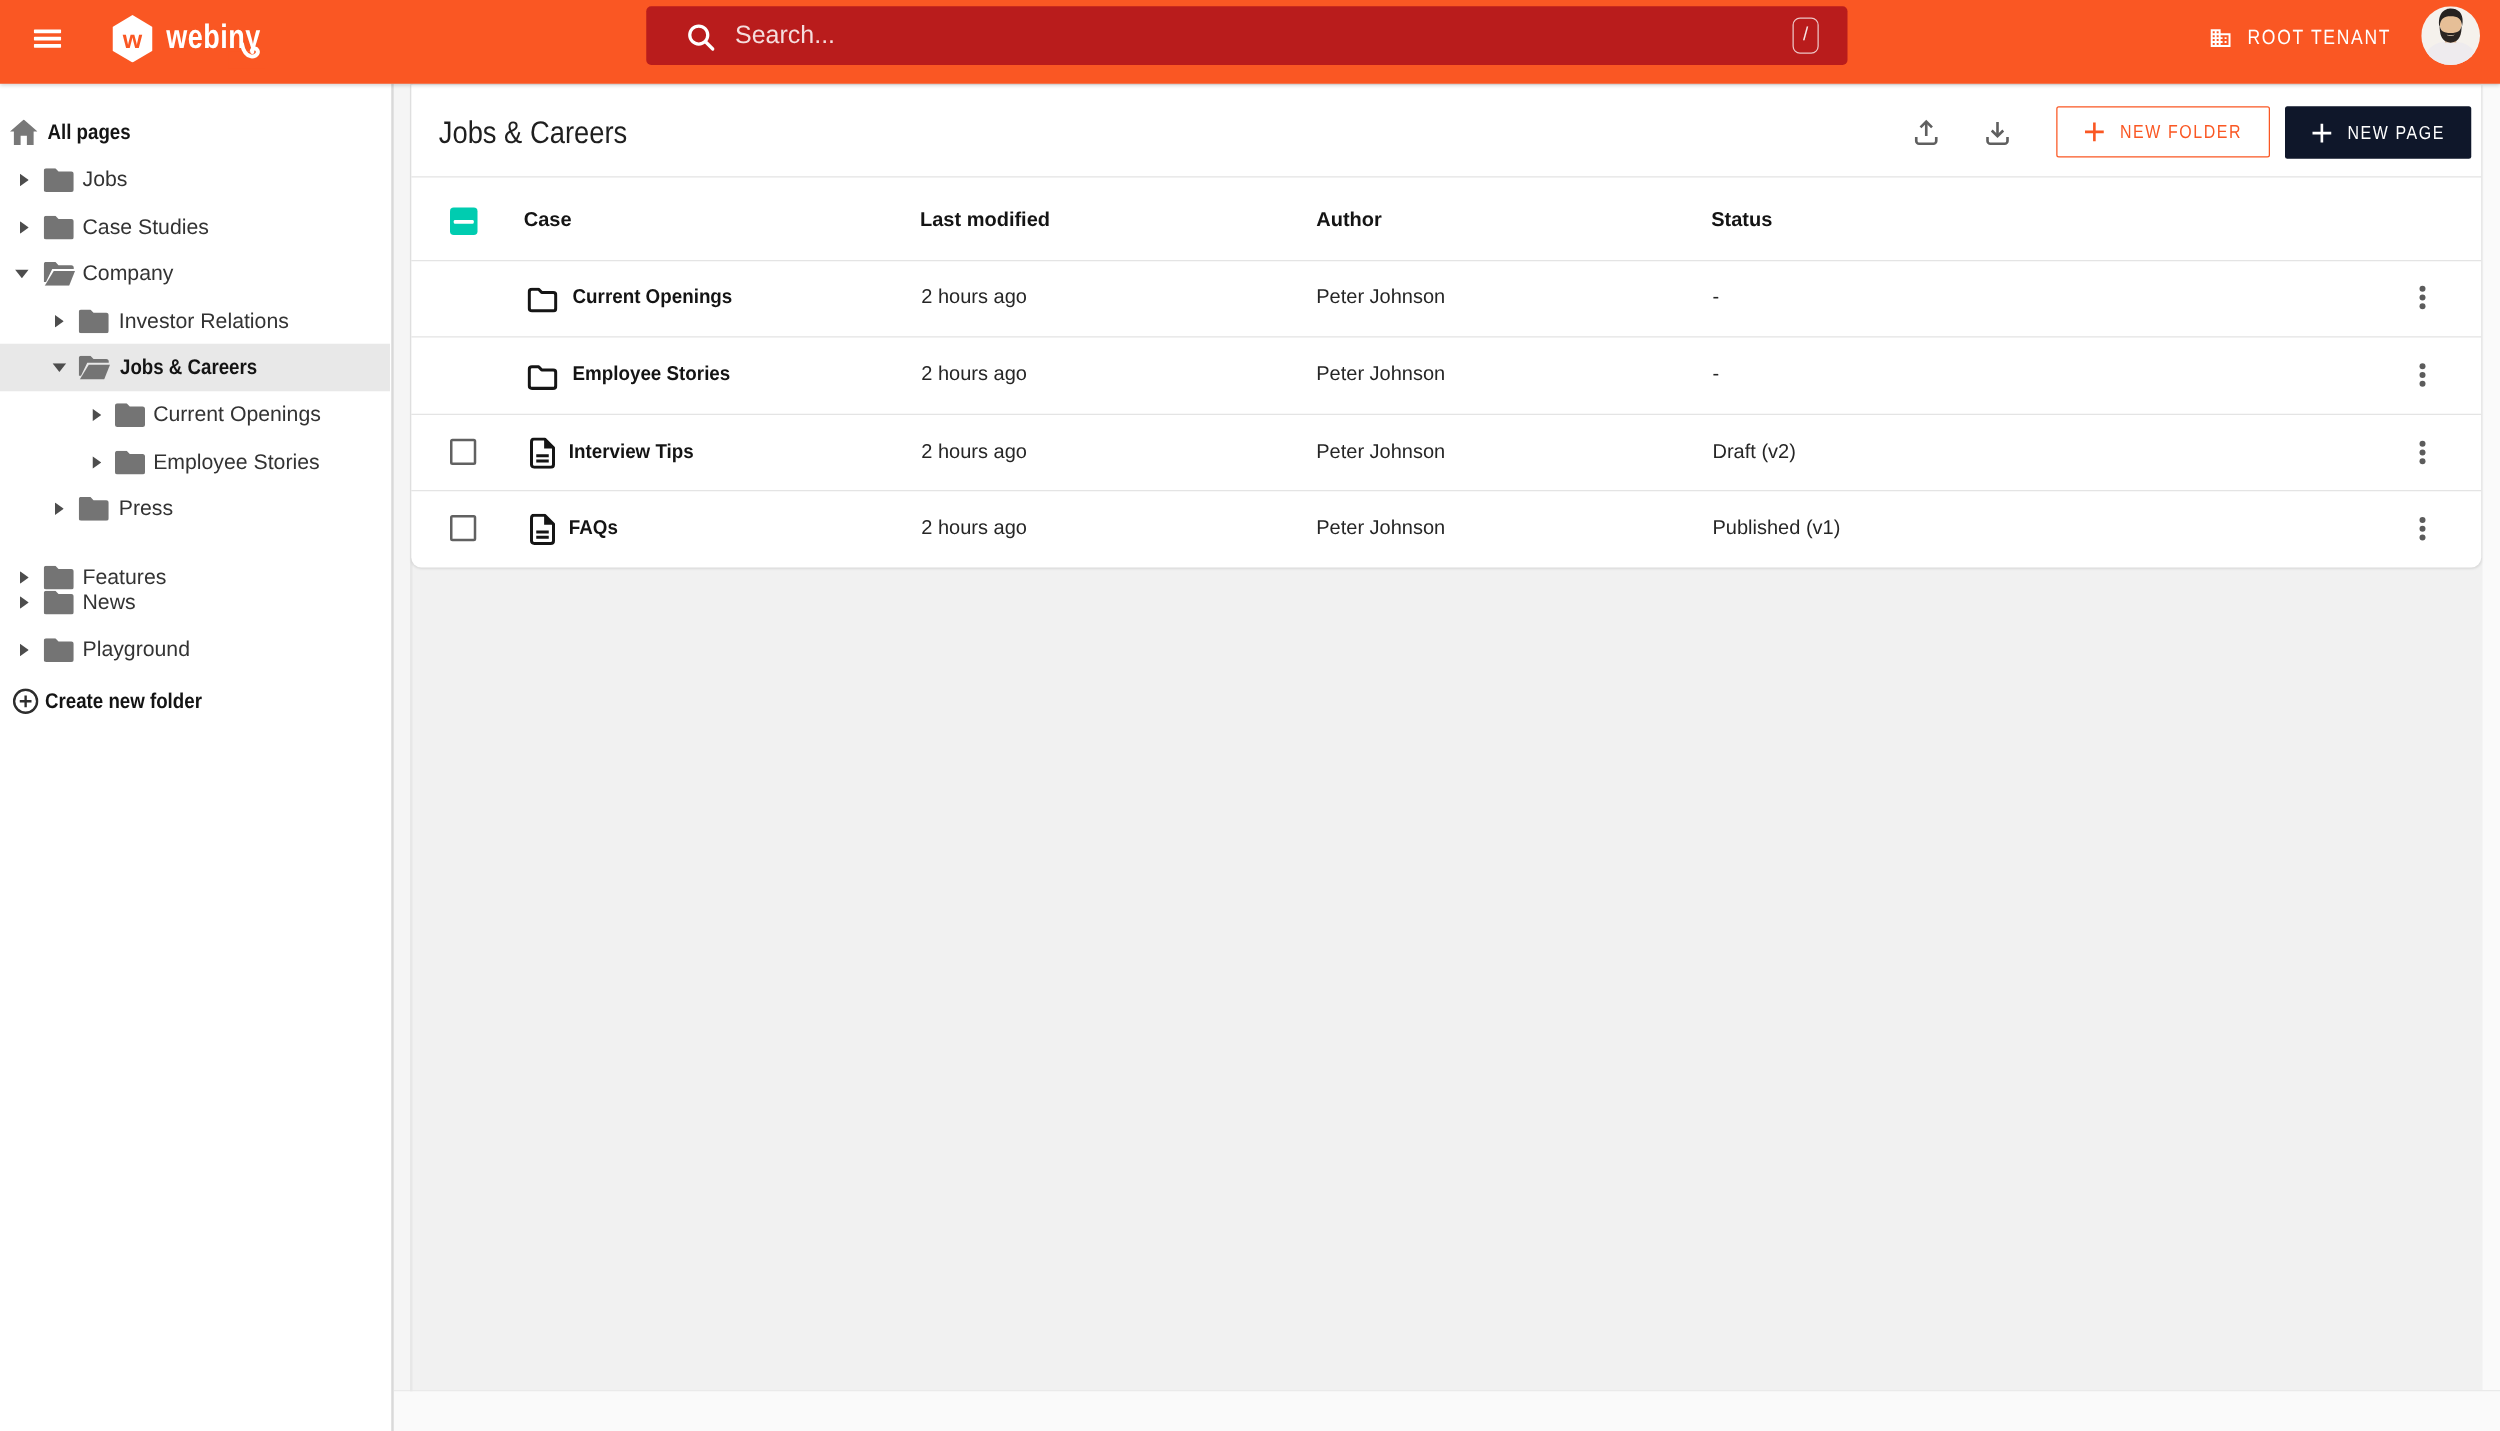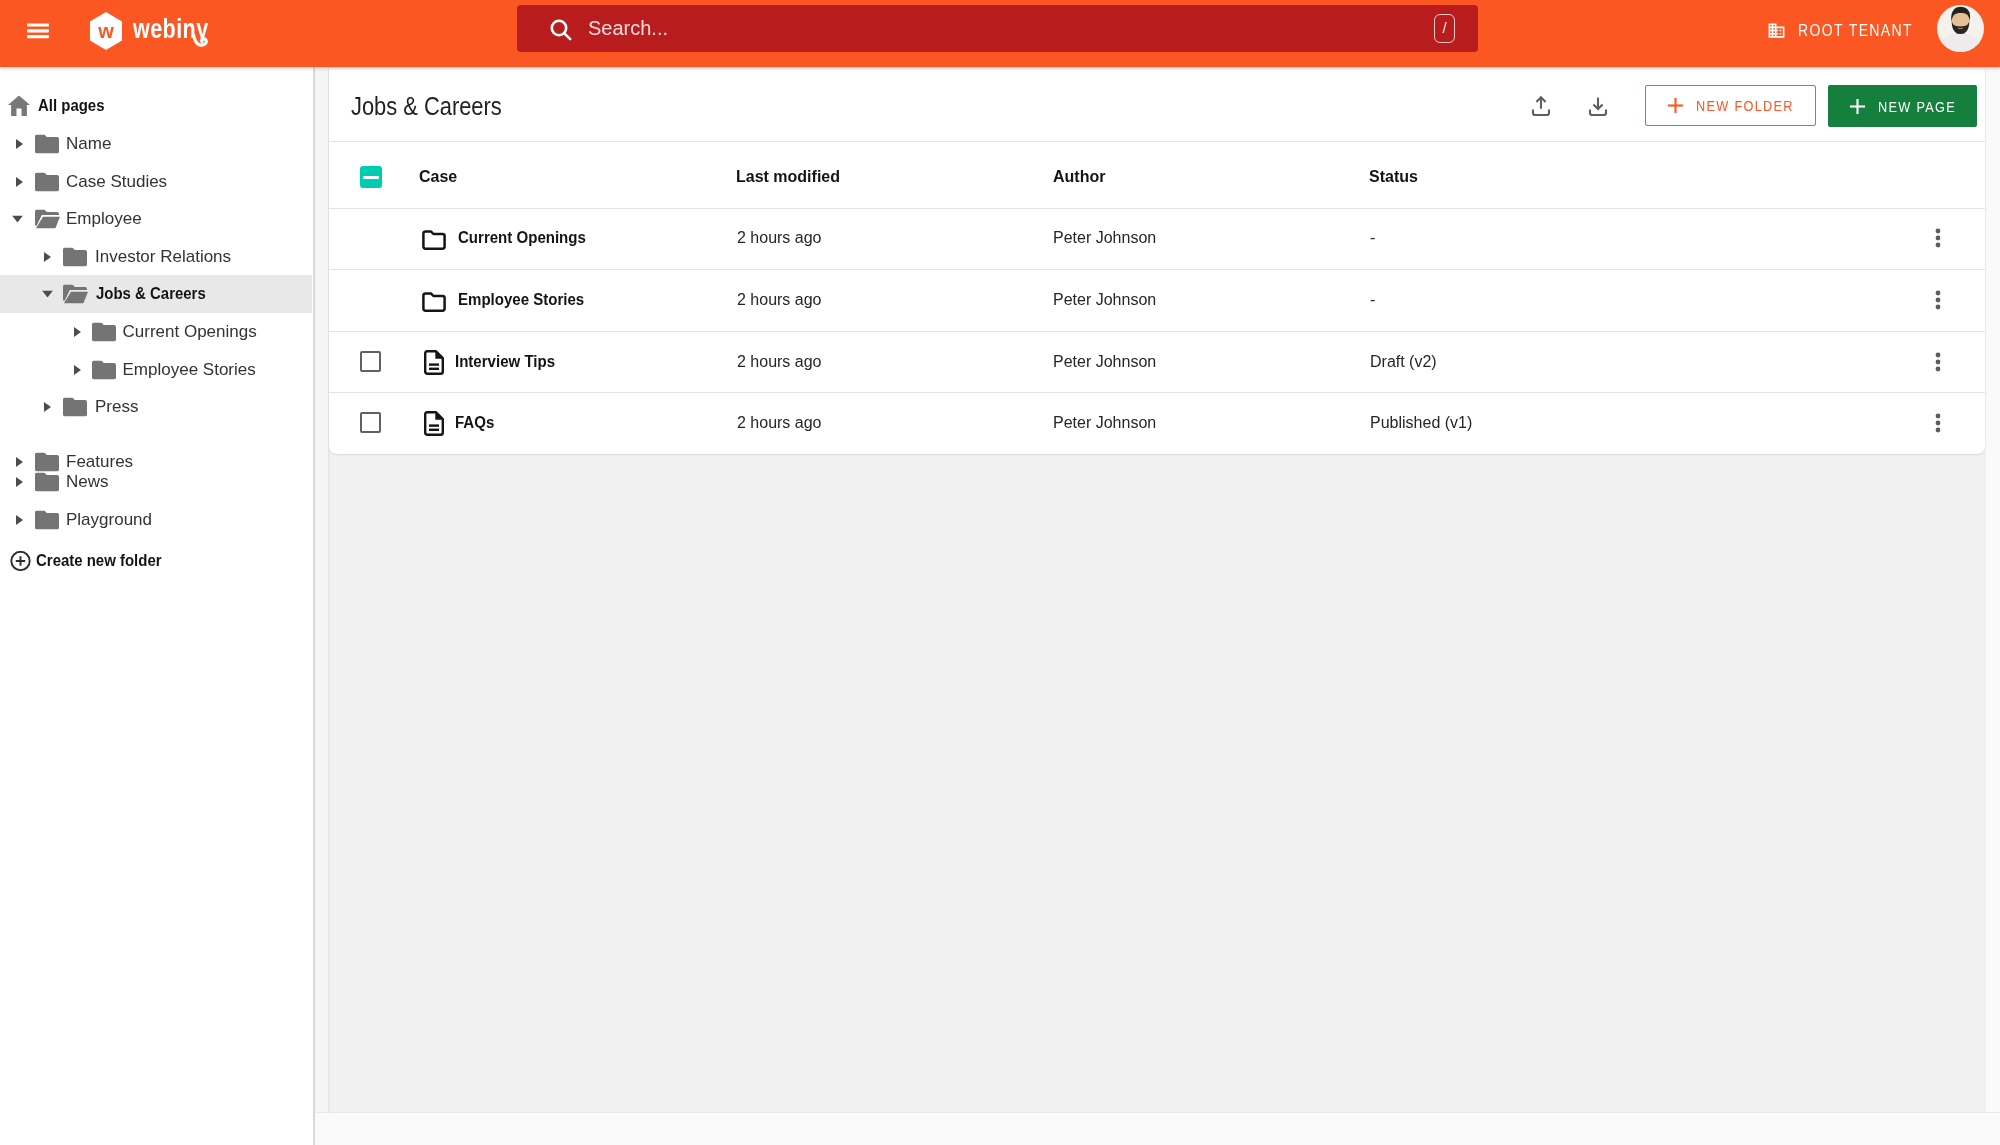--- a/index.html
+++ b/index.html
@@ -32,21 +32,21 @@
 .hdrline { position:absolute; left:0; width:1656px; height:1px; background:#e4e4e4; }
 .cell { position:absolute; font-size:16px; color:#262626; white-space:nowrap; }
 .cellb { font-weight:bold; color:#141414; }
 .namecell { transform:translateY(-50%) scaleX(0.94) !important; transform-origin:left center; }
 .chk { position:absolute; width:21px; height:21px; border:2.2px solid #616161; border-radius:2px; background:#fff; }
 .chkteal { position:absolute; width:22px; height:22px; border-radius:3px; background:#00ccb0; }
 .chkteal::after { content:""; position:absolute; left:3px; top:9.5px; width:16px; height:3.2px; border-radius:1px; background:#fff; }
 .kebab { position:absolute; left:1606px; }
 .btn { position:absolute; top:17px; height:41px; border-radius:2px; font-size:15px; letter-spacing:1.5px; display:flex; align-items:center; }
 #btnfolder { left:1316px; width:171px; border:1.5px solid #fa5723; color:#fa5723; background:#fff; }
-#btnpage { left:1499px; width:149px; top:17px; height:42px; background:#15803d; color:#fff; }
+#btnpage { left:1499px; width:149px; top:17px; height:42px; background:#0f172a; color:#fff; }
 </style>
 </head>
 <body>
 
 <div id="content"></div>
 <div style="position:absolute; left:315px; top:67px; width:13px; height:1078px; background:#f5f5f5; z-index:6;"></div>
 <div style="position:absolute; left:328px; top:67px; width:1.5px; height:1046px; background:#e7e7e7; z-index:7;"></div>
 <div id="vscroll"></div>
 <div id="hscroll"></div>
 
@@ -159,42 +159,42 @@
     <span class="lbl b" style="left:38px;">All pages</span>
   </div>
 
   <div class="srow" style="top:58px;">
     <svg class="caret" style="left:16px;" width="7" height="10" viewBox="0 0 7 10">
         <polygon points="0,0 7,5 0,10" fill="#4d4d4d"></polygon>
       </svg>
     <svg class="fico" style="left:35px;" width="24" height="19" viewBox="0 0 24 19">
         <path fill="#747474" d="M2 0 L9.3 0 L11.8 2.6 L22 2.6 Q24 2.6 24 4.6 L24 17 Q24 19 22 19 L2 19 Q0 19 0 17 L0 2 Q0 0 2 0 Z"></path>
       </svg>
-    <span class="lbl" style="left:66px;">Name</span>
+    <span class="lbl" style="left:66px;">Jobs</span>
   </div>
 
   <div class="srow" style="top:95.5px;">
     <svg class="caret" style="left:16px;" width="7" height="10" viewBox="0 0 7 10">
         <polygon points="0,0 7,5 0,10" fill="#4d4d4d"></polygon>
       </svg>
     <svg class="fico" style="left:35px;" width="24" height="19" viewBox="0 0 24 19">
         <path fill="#747474" d="M2 0 L9.3 0 L11.8 2.6 L22 2.6 Q24 2.6 24 4.6 L24 17 Q24 19 22 19 L2 19 Q0 19 0 17 L0 2 Q0 0 2 0 Z"></path>
       </svg>
     <span class="lbl" style="left:66px;text-align:right;">Case Studies</span>
   </div>
 
   <div class="srow" style="top:133px;">
     <svg class="caret" style="left:12px;" width="11" height="7" viewBox="0 0 11 7">
         <polygon points="0,0 11,0 5.5,7" fill="#4d4d4d"></polygon>
       </svg>
     <svg class="fico" style="left:35px;" width="25" height="19" viewBox="0 0 25 19">
       <path fill="#747474" d="M2 0 L9.3 0 L11.8 2.6 L22 2.6 Q24 2.6 24 4.6 L24 5.6 L6.8 5.6 L1.8 16 L0 16 L0 2 Q0 0 2 0 Z"></path>
       <path fill="#747474" d="M8 7.3 L25 7.3 L20.3 19 L0.8 19 Z"></path>
     </svg>
-    <span class="lbl" style="left:66px;">Employee</span>
+    <span class="lbl" style="left:66px;">Company</span>
   </div>
 
   <div class="srow" style="top:170.5px;">
     <svg class="caret" style="left:44px;" width="7" height="10" viewBox="0 0 7 10">
         <polygon points="0,0 7,5 0,10" fill="#4d4d4d"></polygon>
       </svg>
     <svg class="fico" style="left:63px;" width="24" height="19" viewBox="0 0 24 19">
         <path fill="#747474" d="M2 0 L9.3 0 L11.8 2.6 L22 2.6 Q24 2.6 24 4.6 L24 17 Q24 19 22 19 L2 19 Q0 19 0 17 L0 2 Q0 0 2 0 Z"></path>
       </svg>
     <span class="lbl" style="left:95px;">Investor Relations</span>

